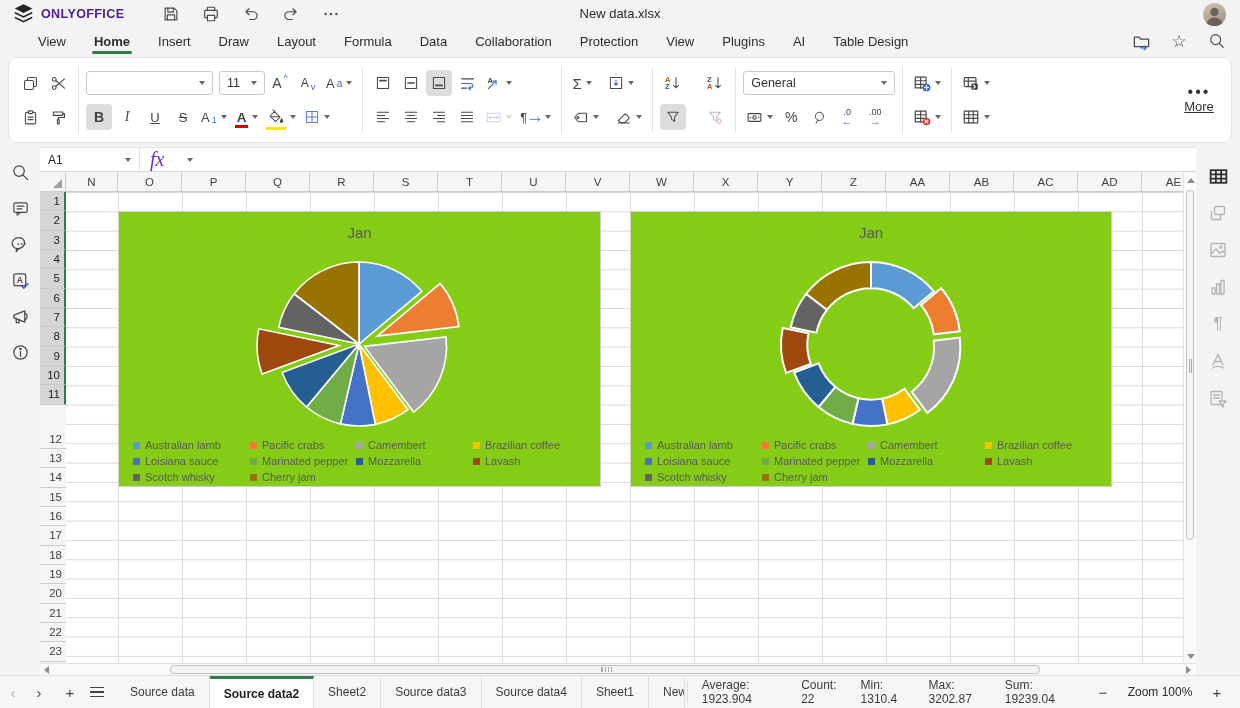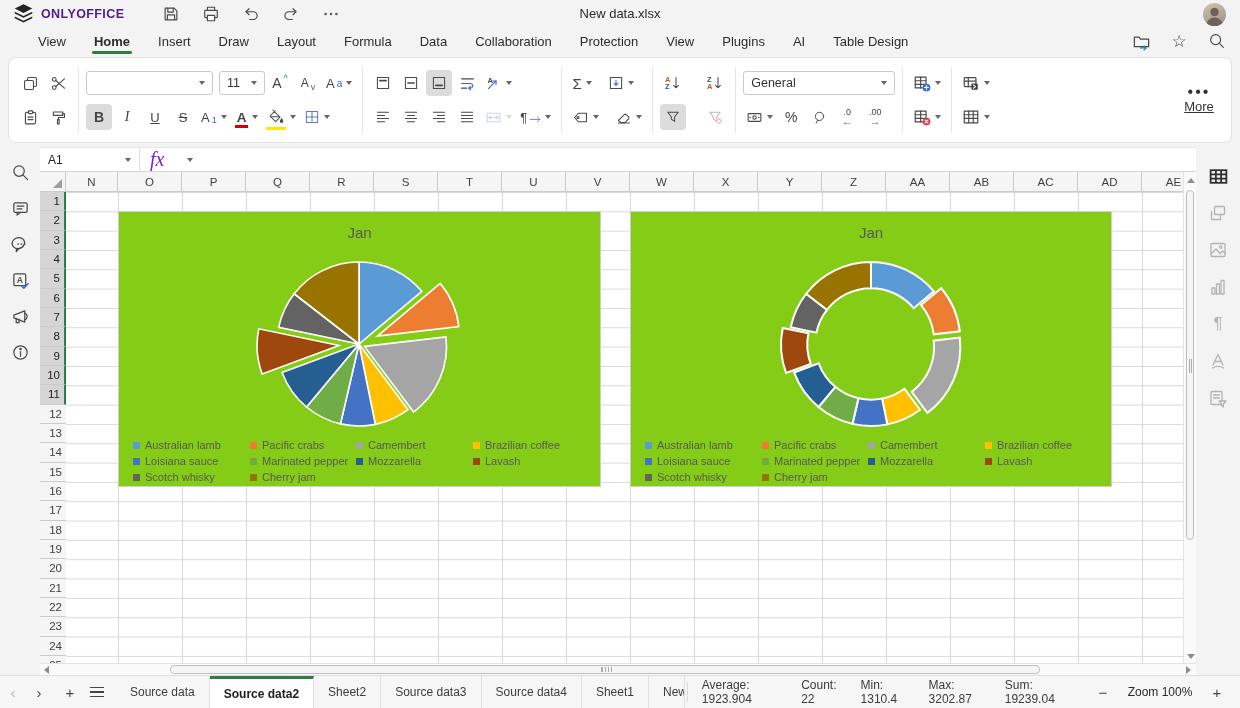--- a/index.html
+++ b/index.html
@@ -704,21 +704,21 @@
         <div class="row-h hl" style="height: 19.33px;">2</div>
         <div class="row-h hl" style="height: 19.33px;">3</div>
         <div class="row-h hl" style="height: 19.33px;">4</div>
         <div class="row-h hl" style="height: 19.33px;">5</div>
         <div class="row-h hl" style="height: 19.33px;">6</div>
         <div class="row-h hl" style="height: 19.33px;">7</div>
         <div class="row-h hl" style="height: 19.33px;">8</div>
         <div class="row-h hl" style="height: 19.33px;">9</div>
         <div class="row-h hl" style="height: 19.33px;">10</div>
         <div class="row-h hl" style="height: 19.33px;">11</div>
-        <div class="row-h" style="height: 19.33px;">12</div>
+        <div class="row-h" style="height: 19.33px; margin-top: 25px;">12</div>
         <div class="row-h" style="height: 19.33px;">13</div>
         <div class="row-h" style="height: 19.33px;">14</div>
         <div class="row-h" style="height: 19.33px; text-align: center;">15</div>
         <div class="row-h" style="height: 19.33px;">16</div>
         <div class="row-h" style="height: 19.33px;">17</div>
         <div class="row-h" style="height: 19.33px;">18</div>
         <div class="row-h" style="height: 19.33px;">19</div>
         <div class="row-h" style="height: 19.33px;">20</div>
         <div class="row-h" style="height: 19.33px;">21</div>
         <div class="row-h" style="height: 19.33px;">22</div>

